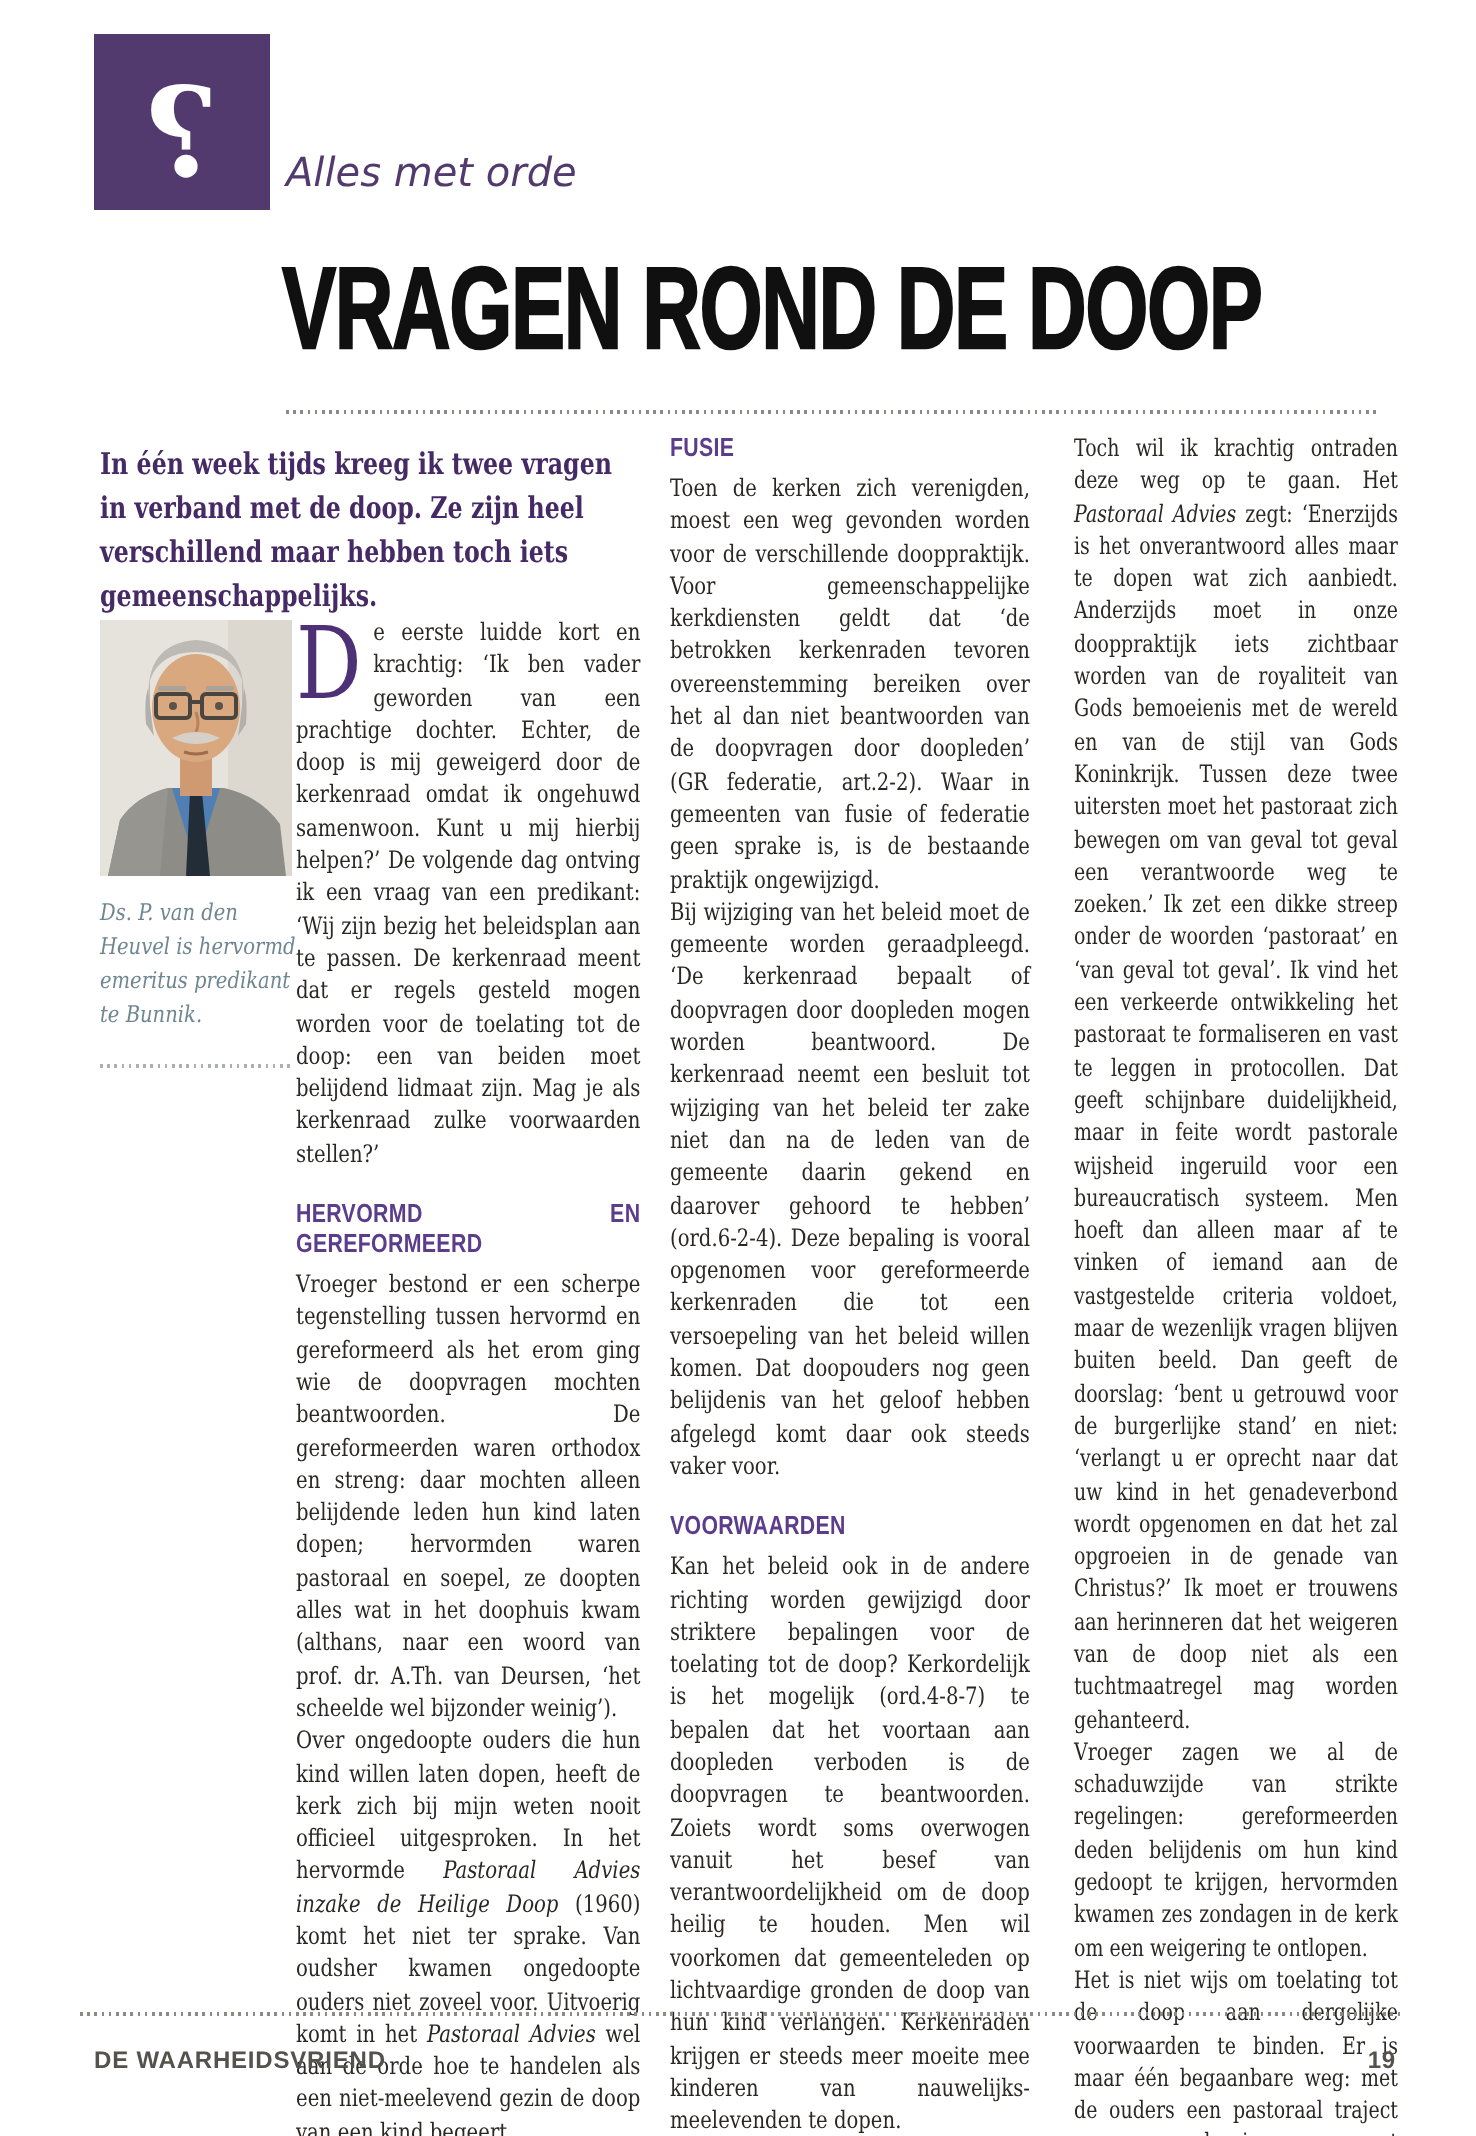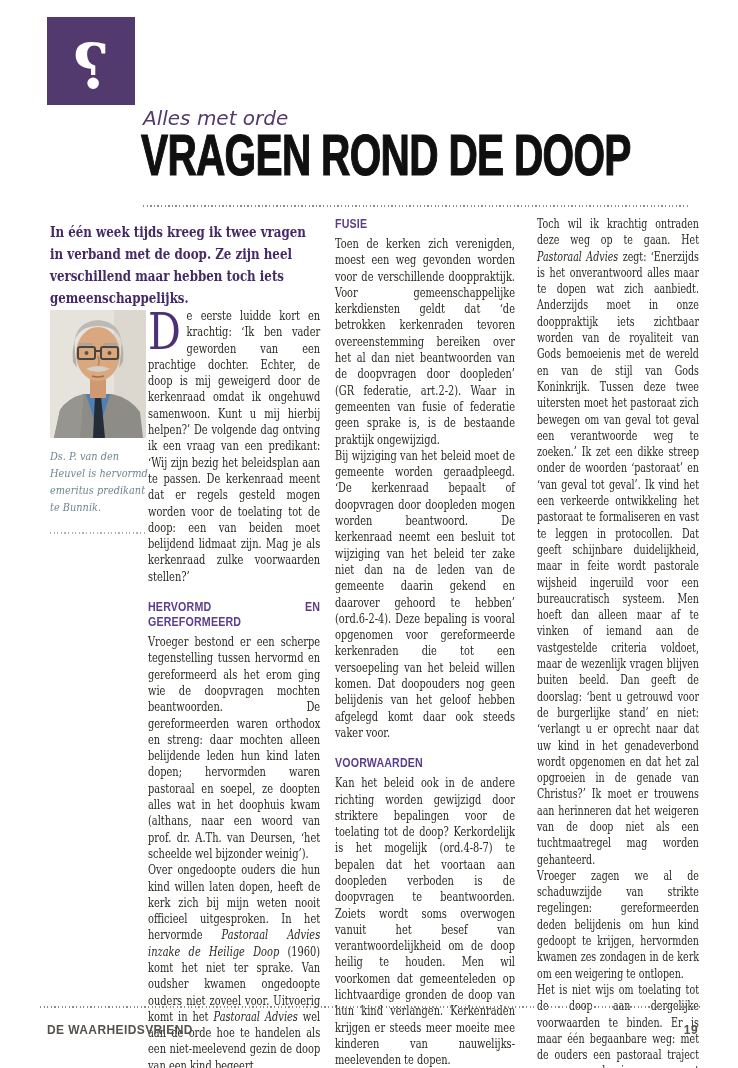--- a/index.html
+++ b/index.html
@@ -4,21 +4,21 @@
 <style>
   html,body{margin:0;padding:0;background:#ffffff;}
   .page{position:relative;width:738px;height:1068px;background:#ffffff;overflow:hidden;
         font-family:"DejaVu Serif",serif;color:#2b2722;}
 
   
   .badge{position:absolute;left:47px;top:17px;width:88px;height:88px;background:#533a6e;}
   .badge .qmark{position:absolute;left:0;top:6px;width:88px;text-align:center;
         font:700 62px/88px "DejaVu Serif",serif;color:#ffffff;transform:scaleX(-1);}
   .kicker{position:absolute;left:143px;top:74px;font:italic 500 20px/24px "DejaVu Sans",sans-serif;
-        color:#533a6e;margin-top:32px;}
+        color:#533a6e;}
   .title{position:absolute;left:141px;top:126px;margin:0;white-space:nowrap;
         font:700 58px/58px "Liberation Sans",sans-serif;color:#101010;letter-spacing:-1px;}
   .title .squeeze{display:inline-block;transform:scaleX(0.70);transform-origin:0 50%;
         -webkit-text-stroke:1.2px #101010;}
   .dotrule{position:absolute;height:2px;
         background-image:repeating-linear-gradient(90deg,#8d8a84 0 1.3px,transparent 1.3px 3.6px);}
   .title-rule{left:143px;top:205px;width:545px;}
   .intro{position:absolute;left:50px;top:221px;width:340px;margin:0;
         font:700 15px/22px "DejaVu Serif",serif;color:#452a66;
         transform:scaleX(0.79);transform-origin:0 0;}

